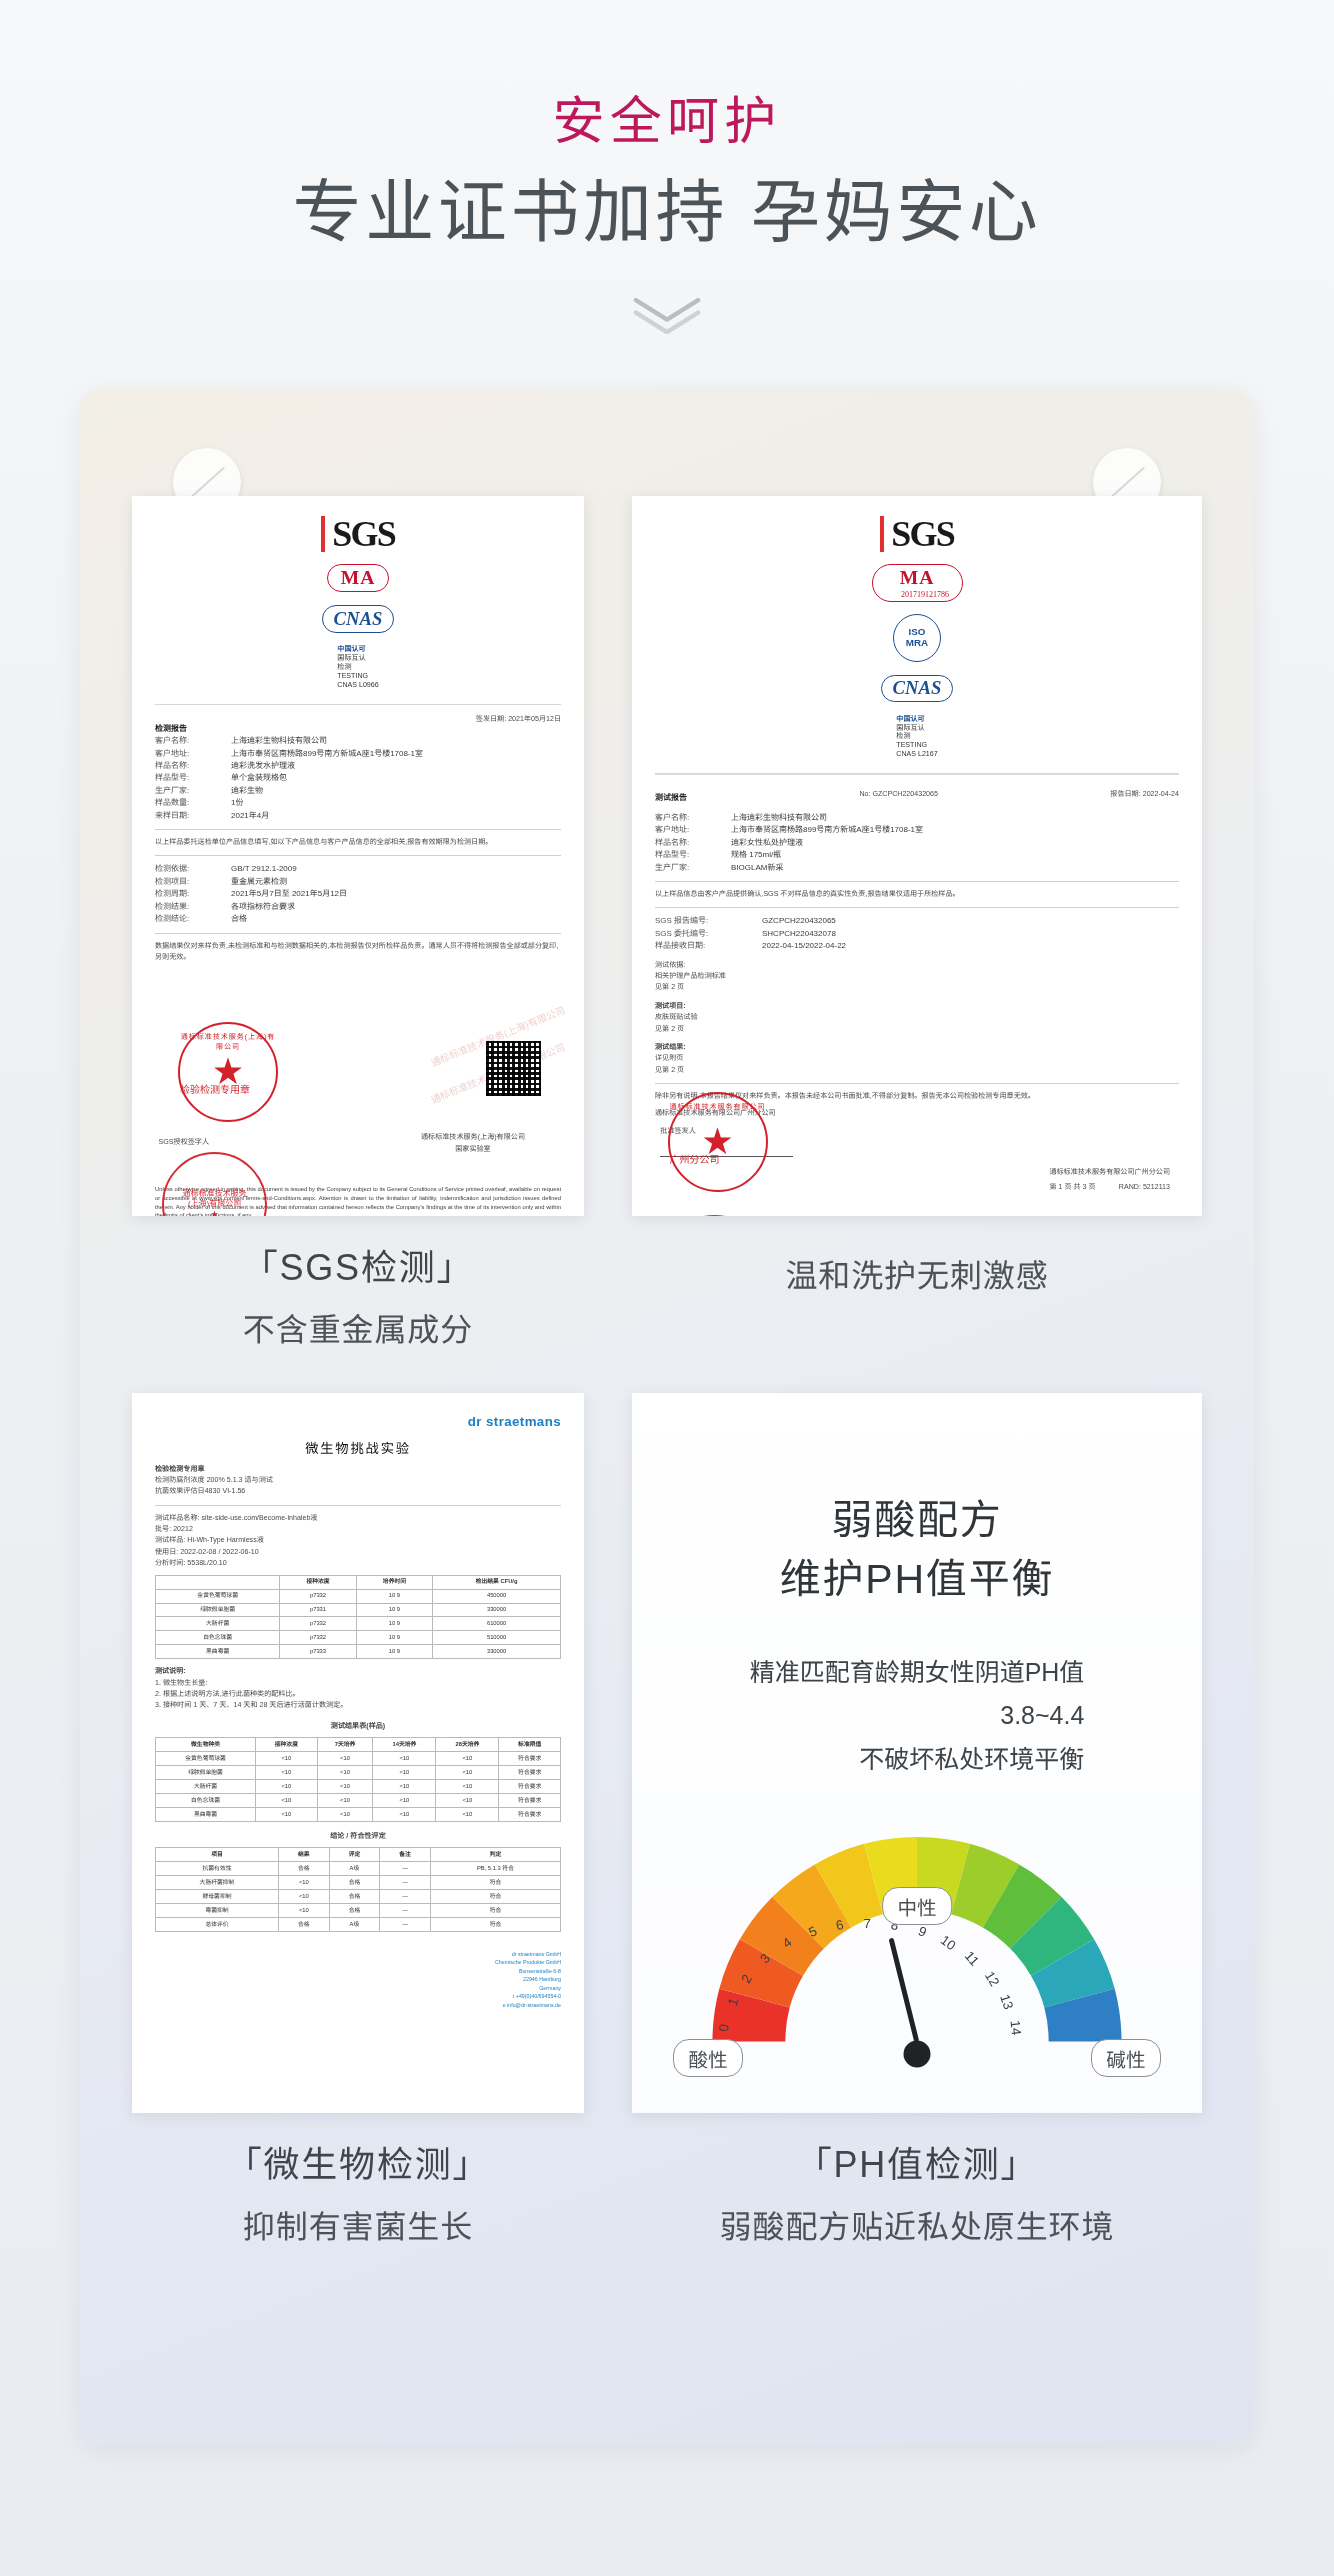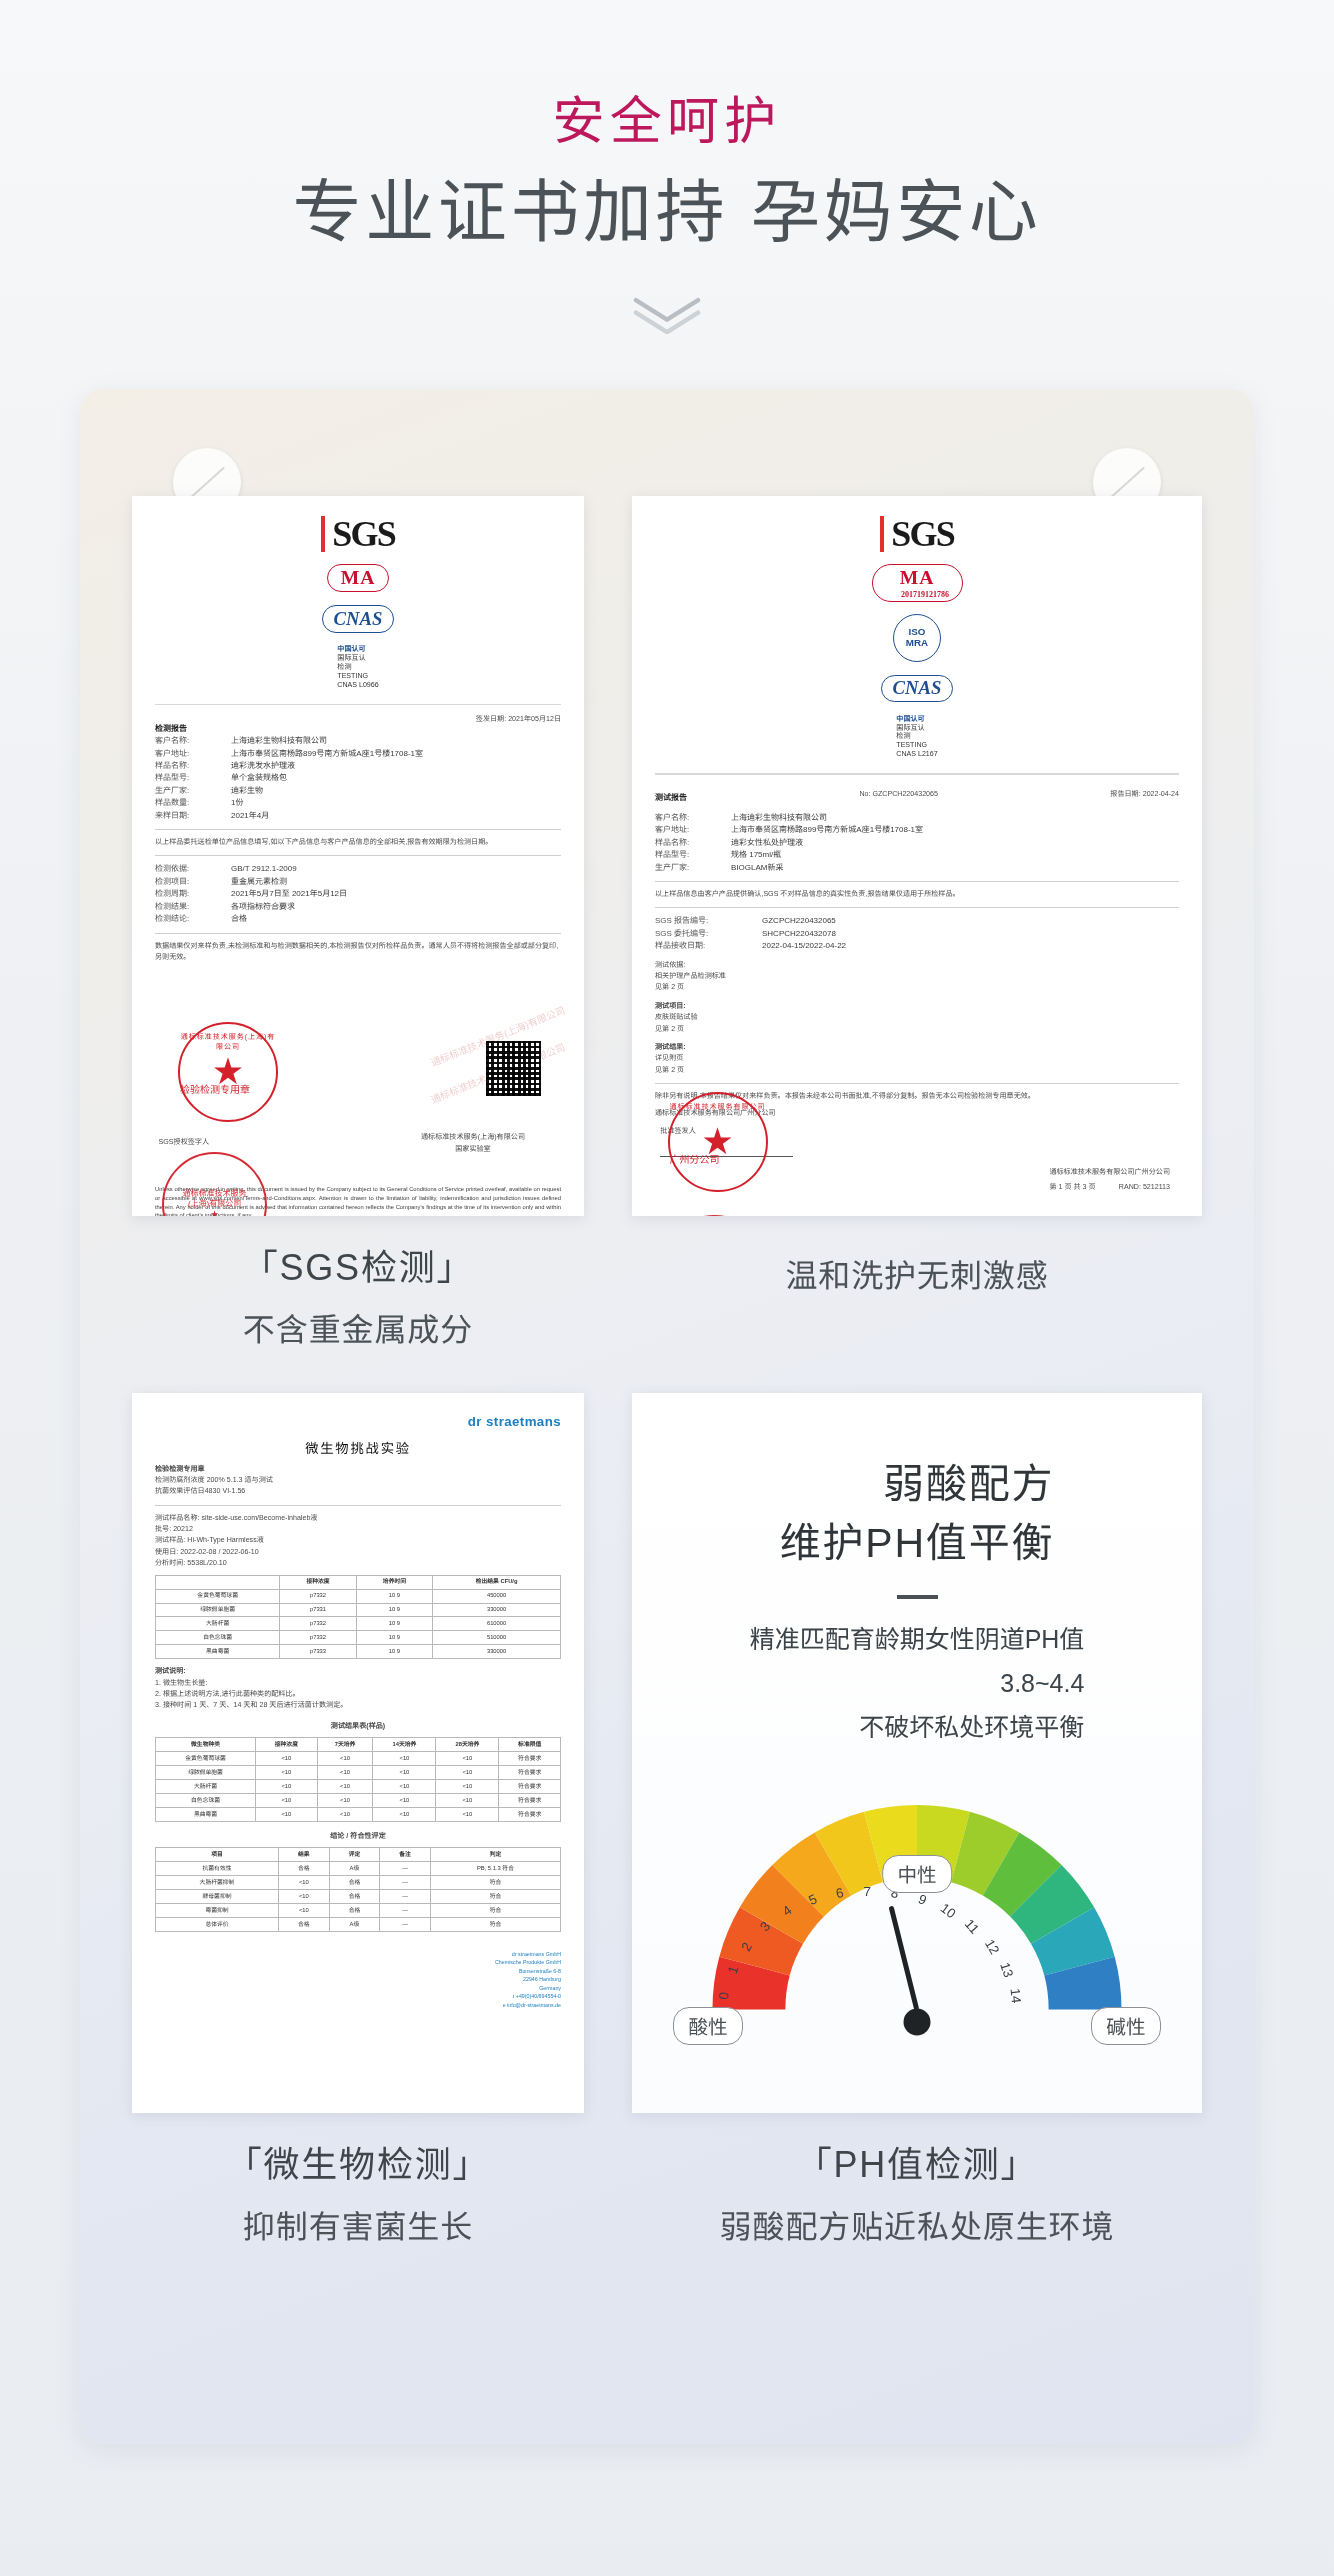--- a/index.html
+++ b/index.html
@@ -140,21 +140,21 @@
     color: #c8102e;
     border-radius: 19.6px;
     font-size: 19.6px;
     font-weight: bold;
     padding: 1.8px 12.5px;
     font-family: "Liberation Serif", serif;
     letter-spacing: 0.9px;
     text-align: center;
     line-height: 1.15;
   }
-  .badge .num { display:block; font-size: 8px; letter-spacing: 0; color:#c8102e; font-weight:bold;margin-left:16px;}
+  .badge .num { display:block; font-size: 8px; letter-spacing: 0; color:#c8102e; font-weight:normal;margin-left:16px;}
   .badge-blue {
     border: 1.8px solid #1d4f91;
     color: #1d4f91;
     border-radius: 50%;
     width: 48px; height: 48px;
     display:flex; align-items:center; justify-content:center;
     font-size: 9.8px; font-weight: bold; text-align:center;
     font-family:"Liberation Sans", sans-serif;
     line-height:1.1;
   }
@@ -244,21 +244,21 @@
   }
   .addr { font-size: 5.3px; color: #1b7fc4; line-height:1.6; text-align:right;}
 
   
   .ph-inner {
     padding: 62px 36px 43px 36px;
     height: 100%;
     display:flex; flex-direction:column; align-items:center;
     background: linear-gradient(180deg,#ffffff 0%, #fbfcfe 100%);
   }
-  .ph-h1 { font-size: 41px; color:#2f3539; letter-spacing:1.8px; line-height:1.45; text-align:right;}
+  .ph-h1 { font-size: 41px; color:#2f3539; letter-spacing:1.8px; line-height:1.45; text-align:center;margin-top:36px;}
   .ph-div { width: 41px; height: 3.6px; background:#4a5055; margin: 21.3px 0 19.6px 0;}
   .ph-p { font-size: 25px; color:#3d4449; line-height:1.75; text-align:right;}
   .gauge-wrap { margin-top: 30px; position: relative; width: 498px; height: 267px;}
   .tag {
     border: 1.8px solid #8b9097; border-radius: 16px; color:#4a5055;
     font-size: 19.6px; padding: 3.6px 14.2px; background:#fff;
     position:absolute;
   }
   .tag.acid { left: 5.3px; bottom: 1.8px; }
   .tag.base { right: 5.3px; bottom: 1.8px; }

